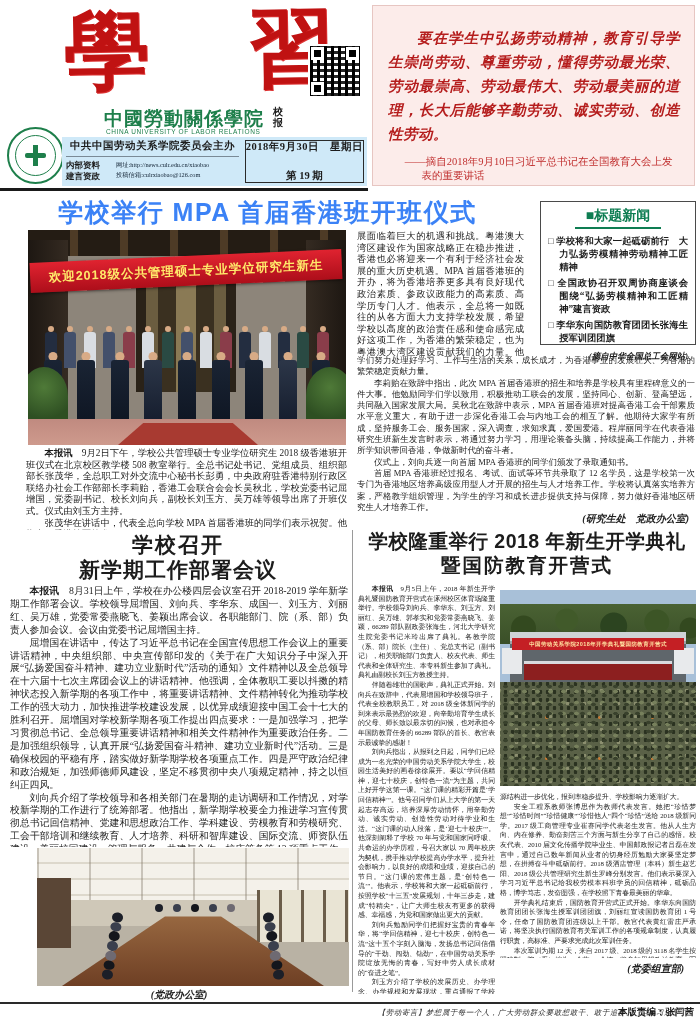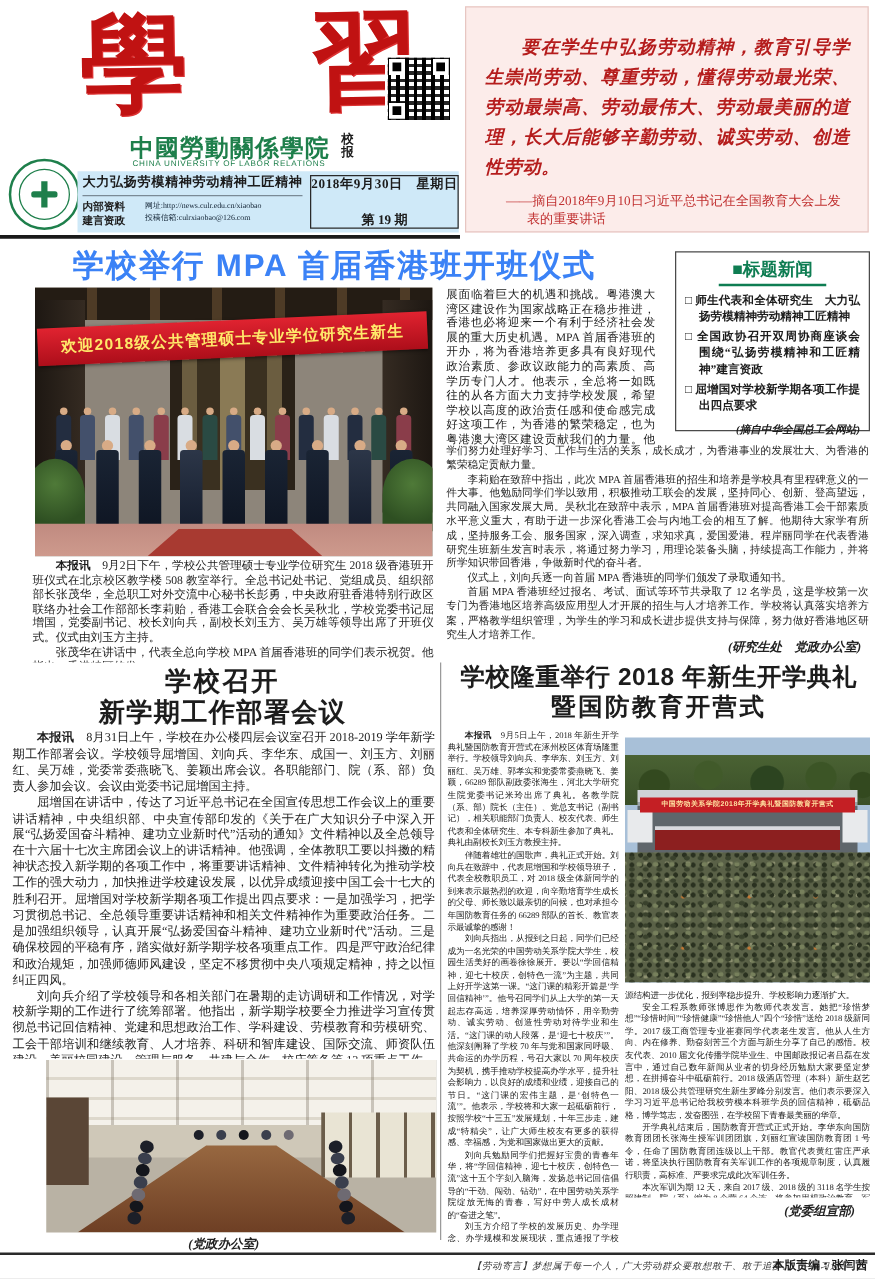--- a/index.html
+++ b/index.html
@@ -206,21 +206,21 @@
 
   <div class="abs uni-cn">中國勞動關係學院</div>
   <div class="abs uni-en">CHINA UNIVERSITY OF LABOR RELATIONS</div>
   <div class="abs paper-type">
     <div>校</div>
     <div>报</div>
   </div>
 
   <div class="abs infobar">
     <div class="ib-left">
-      <div class="ib-organizer">大力弘扬劳模精神劳动精神工匠精神</div>
+      <div class="ib-organizer">中共中国劳动关系学院委员会主办</div>
       <div class="ib-bottom">
         <div class="ib-internal">
           <div>内部资料</div>
           <div>建言资政</div>
         </div>
         <div class="ib-contact">
           <div>网址:http://news.culr.edu.cn/xiaobao</div>
           <div>投稿信箱:culrxiaobao@126.com</div>
         </div>
       </div>
@@ -279,23 +279,23 @@
     <div class="p1-banner">欢迎2018级公共管理硕士专业学位研究生新生</div>
   </div>
 
   <div class="abs a1-mid jbody cont">
       <p>展面临着巨大的机遇和挑战。粤港澳大湾区建设作为国家战略正在稳步推进，香港也必将迎来一个有利于经济社会发展的重大历史机遇。MPA 首届香港班的开办，将为香港培养更多具有良好现代政治素质、参政议政能力的高素质、高学历专门人才。他表示，全总将一如既往的从各方面大力支持学校发展，希望学校以高度的政治责任感和使命感完成好这项工作，为香港的繁荣稳定，也为粤港澳大湾区建设贡献我们的力量。他希望，MPA 首届香港班的同</p>
     </div>
 
   <div class="abs newsbox">
     <div class="nb-title">■标题新闻</div>
     <div class="nb-items">
-        <p>师生代表和全体研究生　大力弘扬劳模精神劳动精神工匠精神</p>
+        <p>学校将和大家一起砥砺前行　大力弘扬劳模精神劳动精神工匠精神</p>
         <p>全国政协召开双周协商座谈会　围绕“弘扬劳模精神和工匠精神”建言资政</p>
-        <p>屈增国对学校新学期各项工作提出四点要求</p>
+        <p>李华东向国防教育团团长张海生授军训团团旗</p>
       </div>
     <div class="nb-source">(摘自中华全国总工会网站)</div>
   </div>
 
   <div class="abs a1-wide">
     <div class="jbody cont">
         <p>学们努力处理好学习、工作与生活的关系，成长成才，为香港事业的发展壮大、为香港的繁荣稳定贡献力量。</p>
         <p>李莉贻在致辞中指出，此次 MPA 首届香港班的招生和培养是学校具有里程碑意义的一件大事。他勉励同学们学以致用，积极推动工联会的发展，坚持同心、创新、登高望远，共同融入国家发展大局。吴秋北在致辞中表示，MPA 首届香港班对提高香港工会干部素质水平意义重大，有助于进一步深化香港工会与内地工会的相互了解。他期待大家学有所成，坚持服务工会、服务国家，深入调查，求知求真，爱国爱港。程岸丽同学在代表香港研究生班新生发言时表示，将通过努力学习，用理论装备头脑，持续提高工作能力，并将所学知识带回香港，争做新时代的奋斗者。</p>
         <p>仪式上，刘向兵逐一向首届 MPA 香港班的同学们颁发了录取通知书。</p>
         <p>首届 MPA 香港班经过报名、考试、面试等环节共录取了 12 名学员，这是学校第一次专门为香港地区培养高级应用型人才开展的招生与人才培养工作。学校将认真落实培养方案，严格教学组织管理，为学生的学习和成长进步提供支持与保障，努力做好香港地区研究生人才培养工作。</p>

